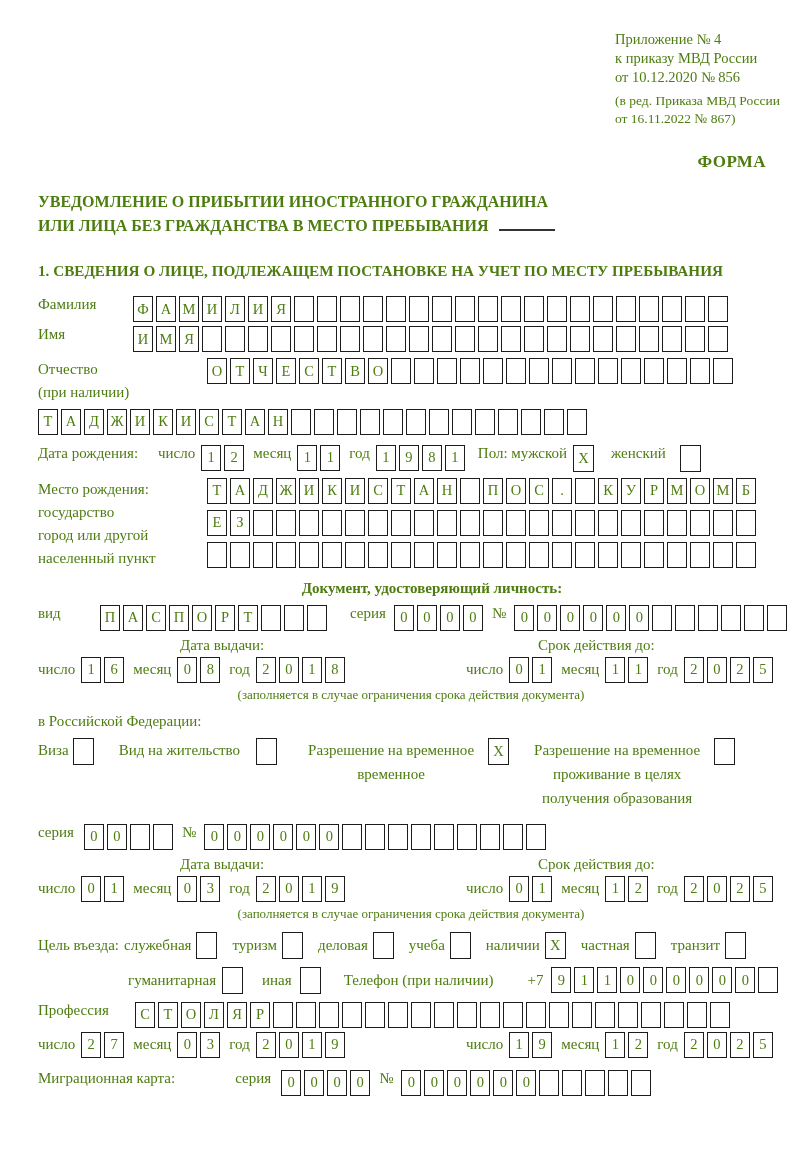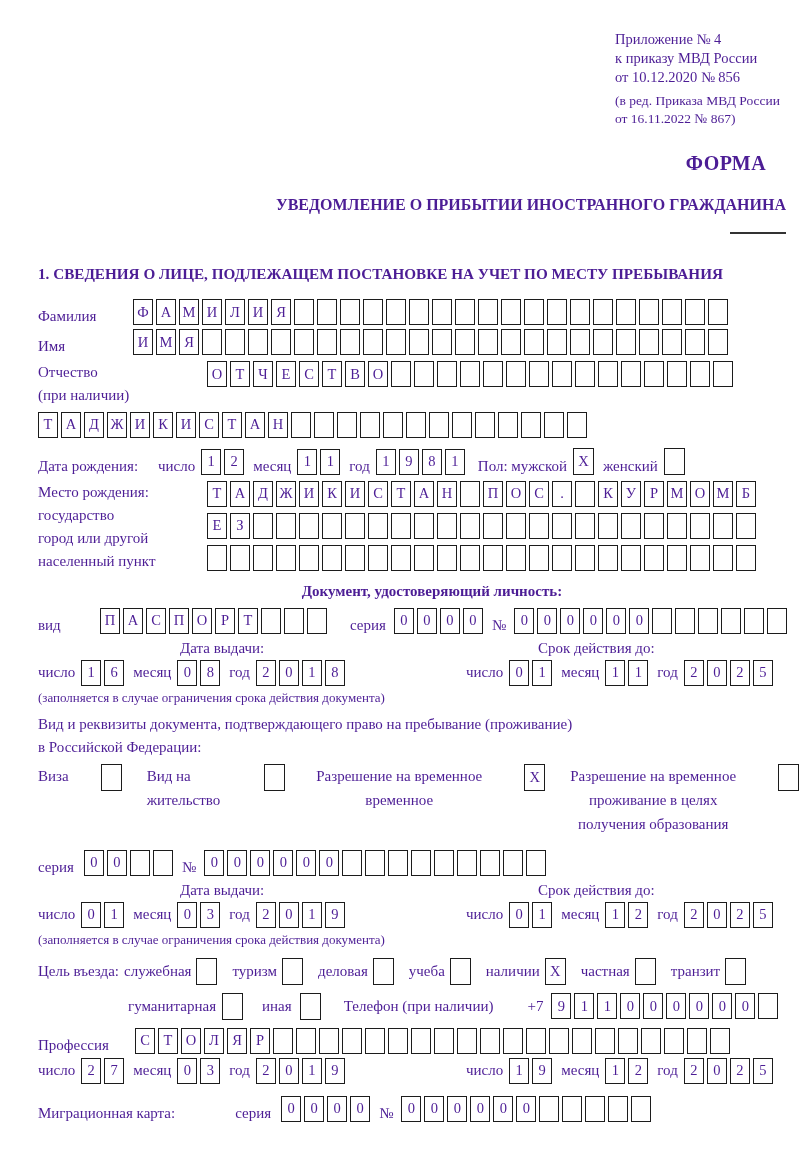--- a/index.html
+++ b/index.html
@@ -1,58 +1,58 @@
 <!DOCTYPE html>
 <html lang="ru"><head>
 <meta charset="utf-8">
 <style>
   html,body{margin:0;padding:0;background:#ffffff;}
   .page{
     width:800px;height:1163px;box-sizing:border-box;
     padding:30px 14px 10px 38px;
     font-family:"Liberation Serif","DejaVu Serif",serif;
-    color:#4c1d95;font-size:15px;position:relative;overflow:hidden;background:#fff;
+    color:#4d7c0f;font-size:15px;position:relative;overflow:hidden;background:#fff;
   }
   
   .ref-block{margin-left:577px;width:200px;line-height:1.32;font-size:14.5px;}
   .ref-amend{margin-top:5px;font-size:13.5px;line-height:1.32;}
-  .forma{margin-top:24px;text-align:right;font-weight:bold;font-size:20px;padding-right:20px;letter-spacing:.4px;}
-  
-  .title{margin-top:18px;text-align:right;font-weight:bold;font-size:16px;line-height:1.5;}
+  .forma{margin-top:24px;text-align:right;font-weight:bold;font-size:17px;padding-right:20px;letter-spacing:.4px;}
+  
+  .title{margin-top:18px;text-align:left;font-weight:bold;font-size:16px;line-height:1.5;}
   .blank-line{display:inline-block;width:56px;border-bottom:2px solid #333;height:12px;margin-left:10px;}
   .sec-heading{margin-top:24px;margin-bottom:16px;font-weight:bold;font-size:15.2px;}
   
-  .frow{display:flex;align-items:flex-end;margin-bottom:4px;}
+  .frow{display:flex;align-items:flex-start;margin-bottom:4px;}
   .frow.top{align-items:flex-start;}
   .lbl{flex:0 0 auto;}
   .lbl2{line-height:1.55;}
   .cells{display:flex;flex:0 0 auto;}
   .cell{
     box-sizing:border-box;width:20px;height:26px;border:1.8px solid #1c1c1c;
     margin-right:3px;display:flex;align-items:center;justify-content:center;
     font-size:14.5px;background:#fff;flex:0 0 auto;
   }
   .cb .cell{width:21px;height:27px;}
-  .gap6{margin-left:6px;} .gap10{margin-left:10px;} .gap14{margin-left:6px;} .gap20{margin-left:20px;}
+  .gap6{margin-left:6px;} .gap10{margin-left:10px;} .gap14{margin-left:14px;} .gap20{margin-left:20px;}
   .dlbl{margin:0 6px;}
   .dlbl.first{margin-left:0;}
   
   .two-col{display:flex;}
   .col-left{width:372px;flex:0 0 auto;}
   .col-right{flex:1;}
   .dates-labels{margin-top:6px;margin-bottom:3px;}
   .dates-labels .col-left{padding-left:142px;box-sizing:border-box;}
   .dates-labels .col-right{padding-left:128px;box-sizing:border-box;}
   .dgroup{display:flex;align-items:center;}
-  .note{font-size:13px;text-align:left;margin:4px 2px 10px 0;}
+  .note{font-size:13px;text-align:center;margin:4px 2px 10px 0;}
   
   .doc-heading{text-align:center;font-weight:bold;font-size:15px;margin:6px 0 8px 40px;}
   
   .opts-row{display:flex;align-items:flex-start;margin-top:8px;margin-bottom:14px;}
-  .opt{display:flex;align-items:flex-start;gap:28px;}
+  .opt{display:flex;align-items:flex-start;}
   .opt .olbl{line-height:1.6;}
   .opt-center{text-align:center;line-height:1.6;}
   .w175{width:178px;}
   
   .purpose-row{display:flex;align-items:center;margin-top:10px;margin-bottom:8px;}
   .purpose-row .olbl{margin-right:5px;}
   .purpose2-row{display:flex;align-items:center;margin-bottom:8px;padding-left:90px;}
   
   .rep-row{margin-bottom:6px;}
   .mt6{margin-top:6px;} .mt10{margin-top:10px;} .mt12{margin-top:12px;}
@@ -70,21 +70,21 @@
       <div>(в ред. Приказа МВД России</div>
       <div>от 16.11.2022 № 867)</div>
     </div>
   </div>
 
   <div class="forma">ФОРМА</div>
 
   <div class="title">
     <div>УВЕДОМЛЕНИЕ О ПРИБЫТИИ ИНОСТРАННОГО ГРАЖДАНИНА</div>
     <div>
-      <span class="blank-line"></span>
+      <span>ИЛИ ЛИЦА БЕЗ ГРАЖДАНСТВА В МЕСТО ПРЕБЫВАНИЯ</span><span class="blank-line"></span>
     </div>
   </div>
 
   <div class="sec-heading">1. СВЕДЕНИЯ О ЛИЦЕ, ПОДЛЕЖАЩЕМ ПОСТАНОВКЕ НА УЧЕТ ПО МЕСТУ ПРЕБЫВАНИЯ</div>
 
   <div class="frow">
     <span class="lbl" style="width:95px">Фамилия</span>
     <div class="cells">
         <div class="cell">Ф</div>
         <div class="cell">А</div>
@@ -409,21 +409,20 @@
             <div class="cell">2</div>
             <div class="cell">0</div>
             <div class="cell">2</div>
             <div class="cell">5</div>
           </div>
       </div>
     </div>
   </div>
   <div class="note">(заполняется в случае ограничения срока действия документа)</div>
 
-  <div>Вид и реквизиты документа, подтверждающего право на пребывание (проживание)</div>
   <div class="mt6">в Российской Федерации:</div>
 
   <div class="opts-row">
     <div class="opt">
       <span class="olbl">Виза</span>
       <div class="cells cb" style="margin-left:4px">
           <div class="cell"></div>
         </div>
     </div>
     <div class="opt" style="margin-left:22px">

